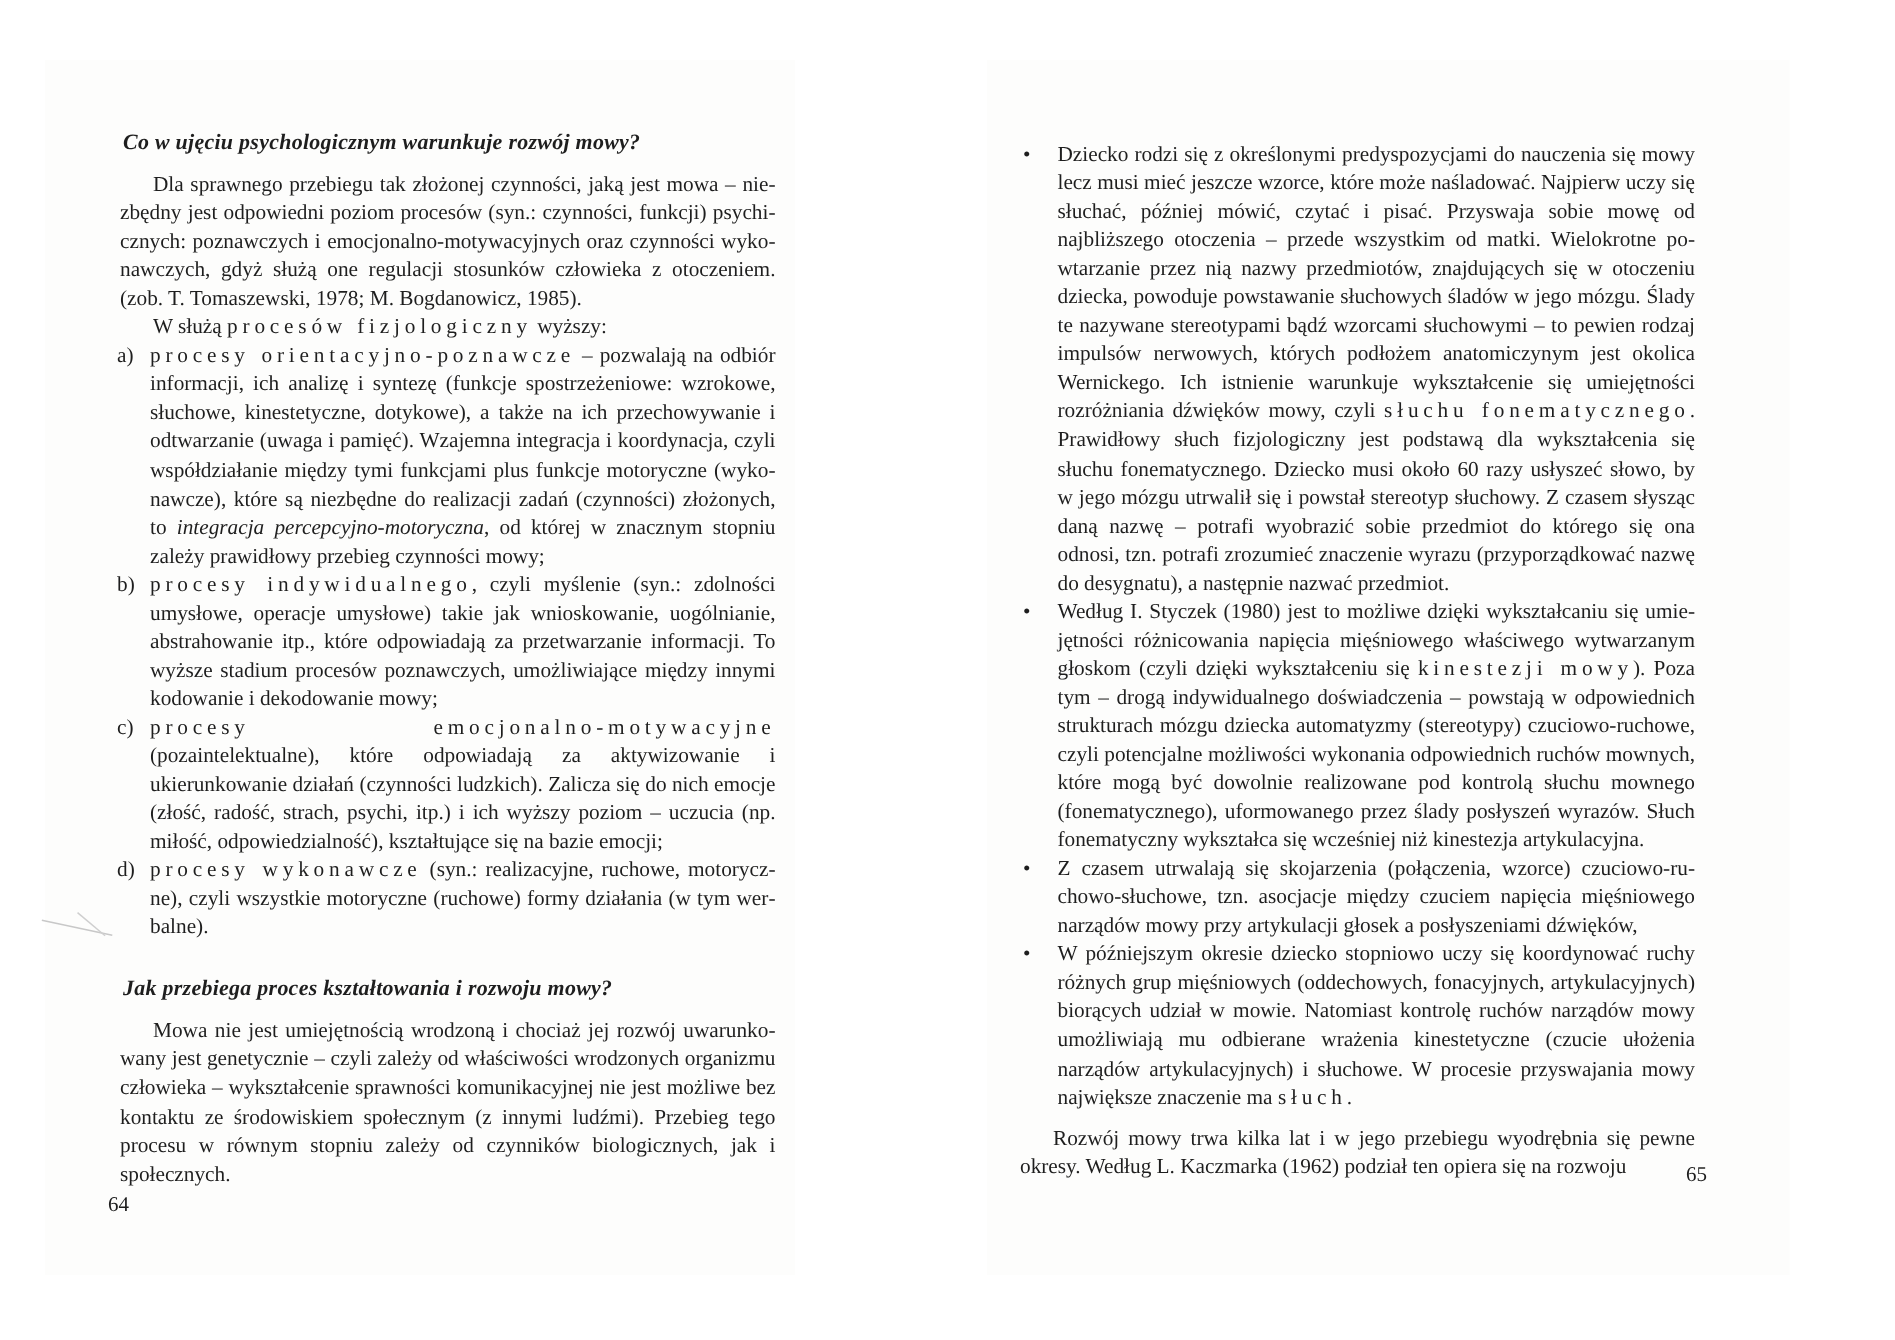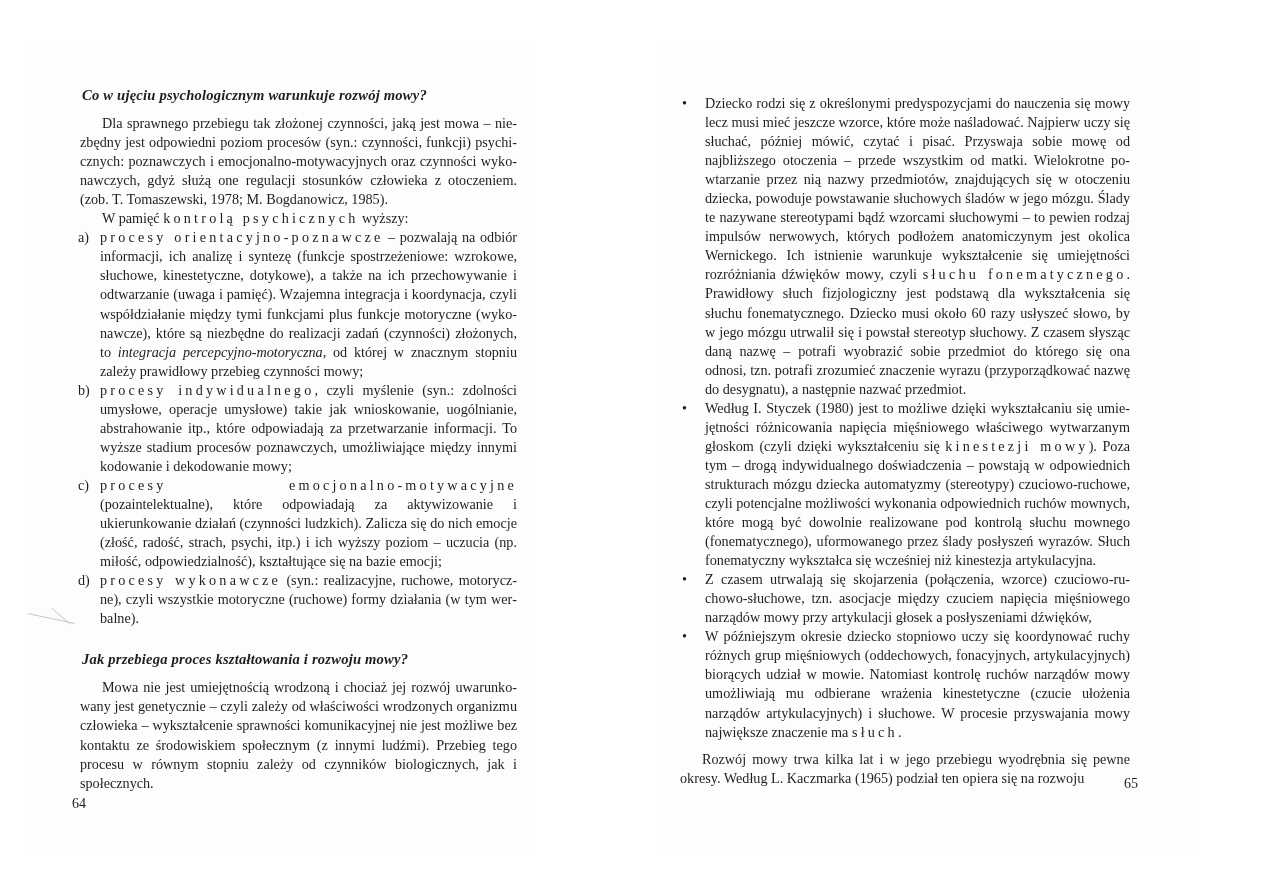--- a/index.html
+++ b/index.html
@@ -53,21 +53,21 @@
 <body>
 
 <div class="spread">
 
   <div class="page left">
     <div class="pencil-mark"></div>
     <div class="pencil-mark2"></div>
     <div class="textcol">
       <h2 class="heading">Co w ujęciu psychologicznym warunkuje rozwój mowy?</h2>
       <p class="indent">Dla sprawnego przebiegu tak złożonej czynności, jaką jest mowa – nie­zbędny jest odpowiedni poziom procesów (syn.: czynności, funkcji) psychi­cznych: poznawczych i emocjonalno-motywacyjnych oraz czynności wyko­nawczych, gdyż służą one regulacji stosunków człowieka z otoczeniem. (zob. T. Tomaszewski, 1978; M. Bogdanowicz, 1985).</p>
-      <p class="indent"><span>W pamięć </span><span class="spaced">kontrolą psychicznych</span><span> wyższy:</span></p>
+      <p class="indent"><span>W służą </span><span class="spaced">procesów fizjologiczny</span><span> wyższy:</span></p>
       <ol class="alpha">
         <li>
           <span class="marker">a)</span>
           <span class="spaced">procesy orientacyjno-poznawcze</span><span> – pozwalają na odbiór in­formacji, ich analizę i syntezę (funkcje spostrzeżeniowe: wzrokowe, słuchowe, kinestetyczne, dotykowe), a także na ich przechowywanie i odtwarzanie (uwaga i pamięć). Wzajemna integracja i koordynacja, czy­li współdziałanie między tymi funkcjami plus funkcje motoryczne (wyko­nawcze), które są niezbędne do realizacji zadań (czynności) złożonych, to </span><span class="it">integracja percepcyjno-motoryczna</span><span>, od której w znacznym stopniu zależy prawidłowy przebieg czynności mowy;</span>
         </li>
         <li>
           <span class="marker">b)</span>
           <span class="spaced">procesy indywidualnego</span><span>, czyli myślenie (syn.: zdolności umy­słowe, operacje umysłowe) takie jak wnioskowanie, uogólnianie, abstra­howanie itp., które odpowiadają za przetwarzanie informacji. To wyższe stadium procesów poznawczych, umożliwiające między innymi kodowa­nie i dekodowanie mowy;</span>
         </li>
         <li>
@@ -100,18 +100,18 @@
         <li>
           <span class="dot">•</span>
           <span>Z czasem utrwalają się skojarzenia (połączenia, wzorce) czuciowo-ru­chowo-słuchowe, tzn. asocjacje między czuciem napięcia mięśniowego narządów mowy przy artykulacji głosek a posłyszeniami dźwięków,</span>
         </li>
         <li>
           <span class="dot">•</span>
           <span>W późniejszym okresie dziecko stopniowo uczy się koordynować ruchy różnych grup mięśniowych (oddechowych, fonacyjnych, artykulacyj­nych) biorących udział w mowie. Natomiast kontrolę ruchów narządów mowy umożliwiają mu odbierane wrażenia kinestetyczne (czucie ułoże­nia narządów artykulacyjnych) i słuchowe. W procesie przyswajania mowy największe znaczenie ma </span><span class="spaced">słuch</span><span>.</span>
         </li>
       </ul>
       <div class="gap-small"></div>
-      <p class="indent">Rozwój mowy trwa kilka lat i w jego przebiegu wyodrębnia się pewne okresy. Według L. Kaczmarka (1965) podział ten opiera się na rozwoju</p>
+      <p class="indent">Rozwój mowy trwa kilka lat i w jego przebiegu wyodrębnia się pewne okresy. Według L. Kaczmarka (1962) podział ten opiera się na rozwoju</p>
     </div>
     <div class="pagenum">65</div>
   </div>
 
 </div>
 
 </body></html>

